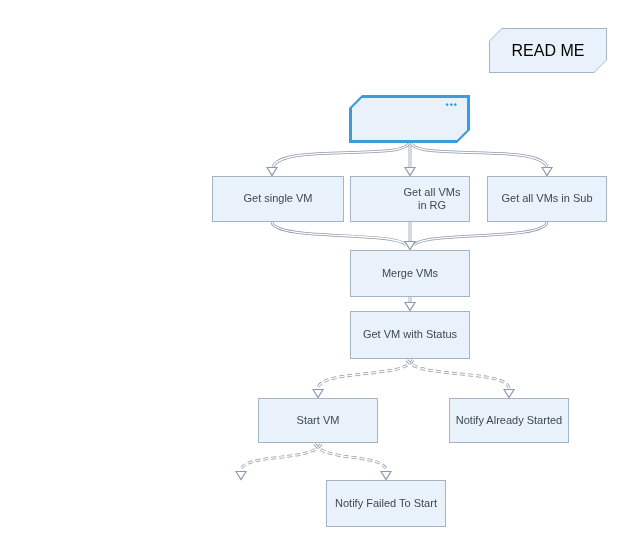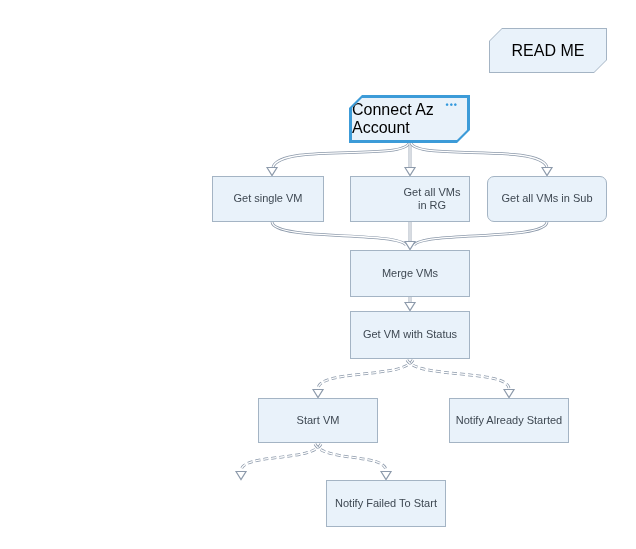--- a/index.html
+++ b/index.html
@@ -140,34 +140,33 @@
   </svg>
 
   <div class="card" style="left:489px;top:28px;width:118px;height:45px;">
     <div class="card-fill">
       <span class="label">READ ME</span>
     </div>
   </div>
 
   <div class="card selected" style="left:349px;top:95px;width:121px;height:48px;">
     <div class="card-fill">
-      <span class="label">Connect Az Account</span>
       <span class="overflow-dots">•••</span>
     </div>
   </div>
 
-  <div class="node" style="left:212px;top:176px;width:112px;height:46px;">
+  <div class="node" style="left:212px;top:176px;width:132px;height:46px;">
     <span class="label">Get single VM</span>
   </div>
 
   <div class="node" style="left:350px;top:176px;width:120px;height:46px;padding-left:44px;">
     <span class="label">Get all VMs in RG</span>
   </div>
 
-  <div class="node" style="left:487px;top:176px;width:120px;height:46px;border-radius:7px;">
+  <div class="node" style="left:487px;top:176px;width:120px;height:46px;">
     <span class="label">Get all VMs in Sub</span>
   </div>
 
   <div class="node" style="left:350px;top:250px;width:120px;height:47px;">
     <span class="label">Merge VMs</span>
   </div>
 
   <div class="node" style="left:350px;top:311px;width:120px;height:48px;">
     <span class="label">Get VM with Status</span>
   </div>

